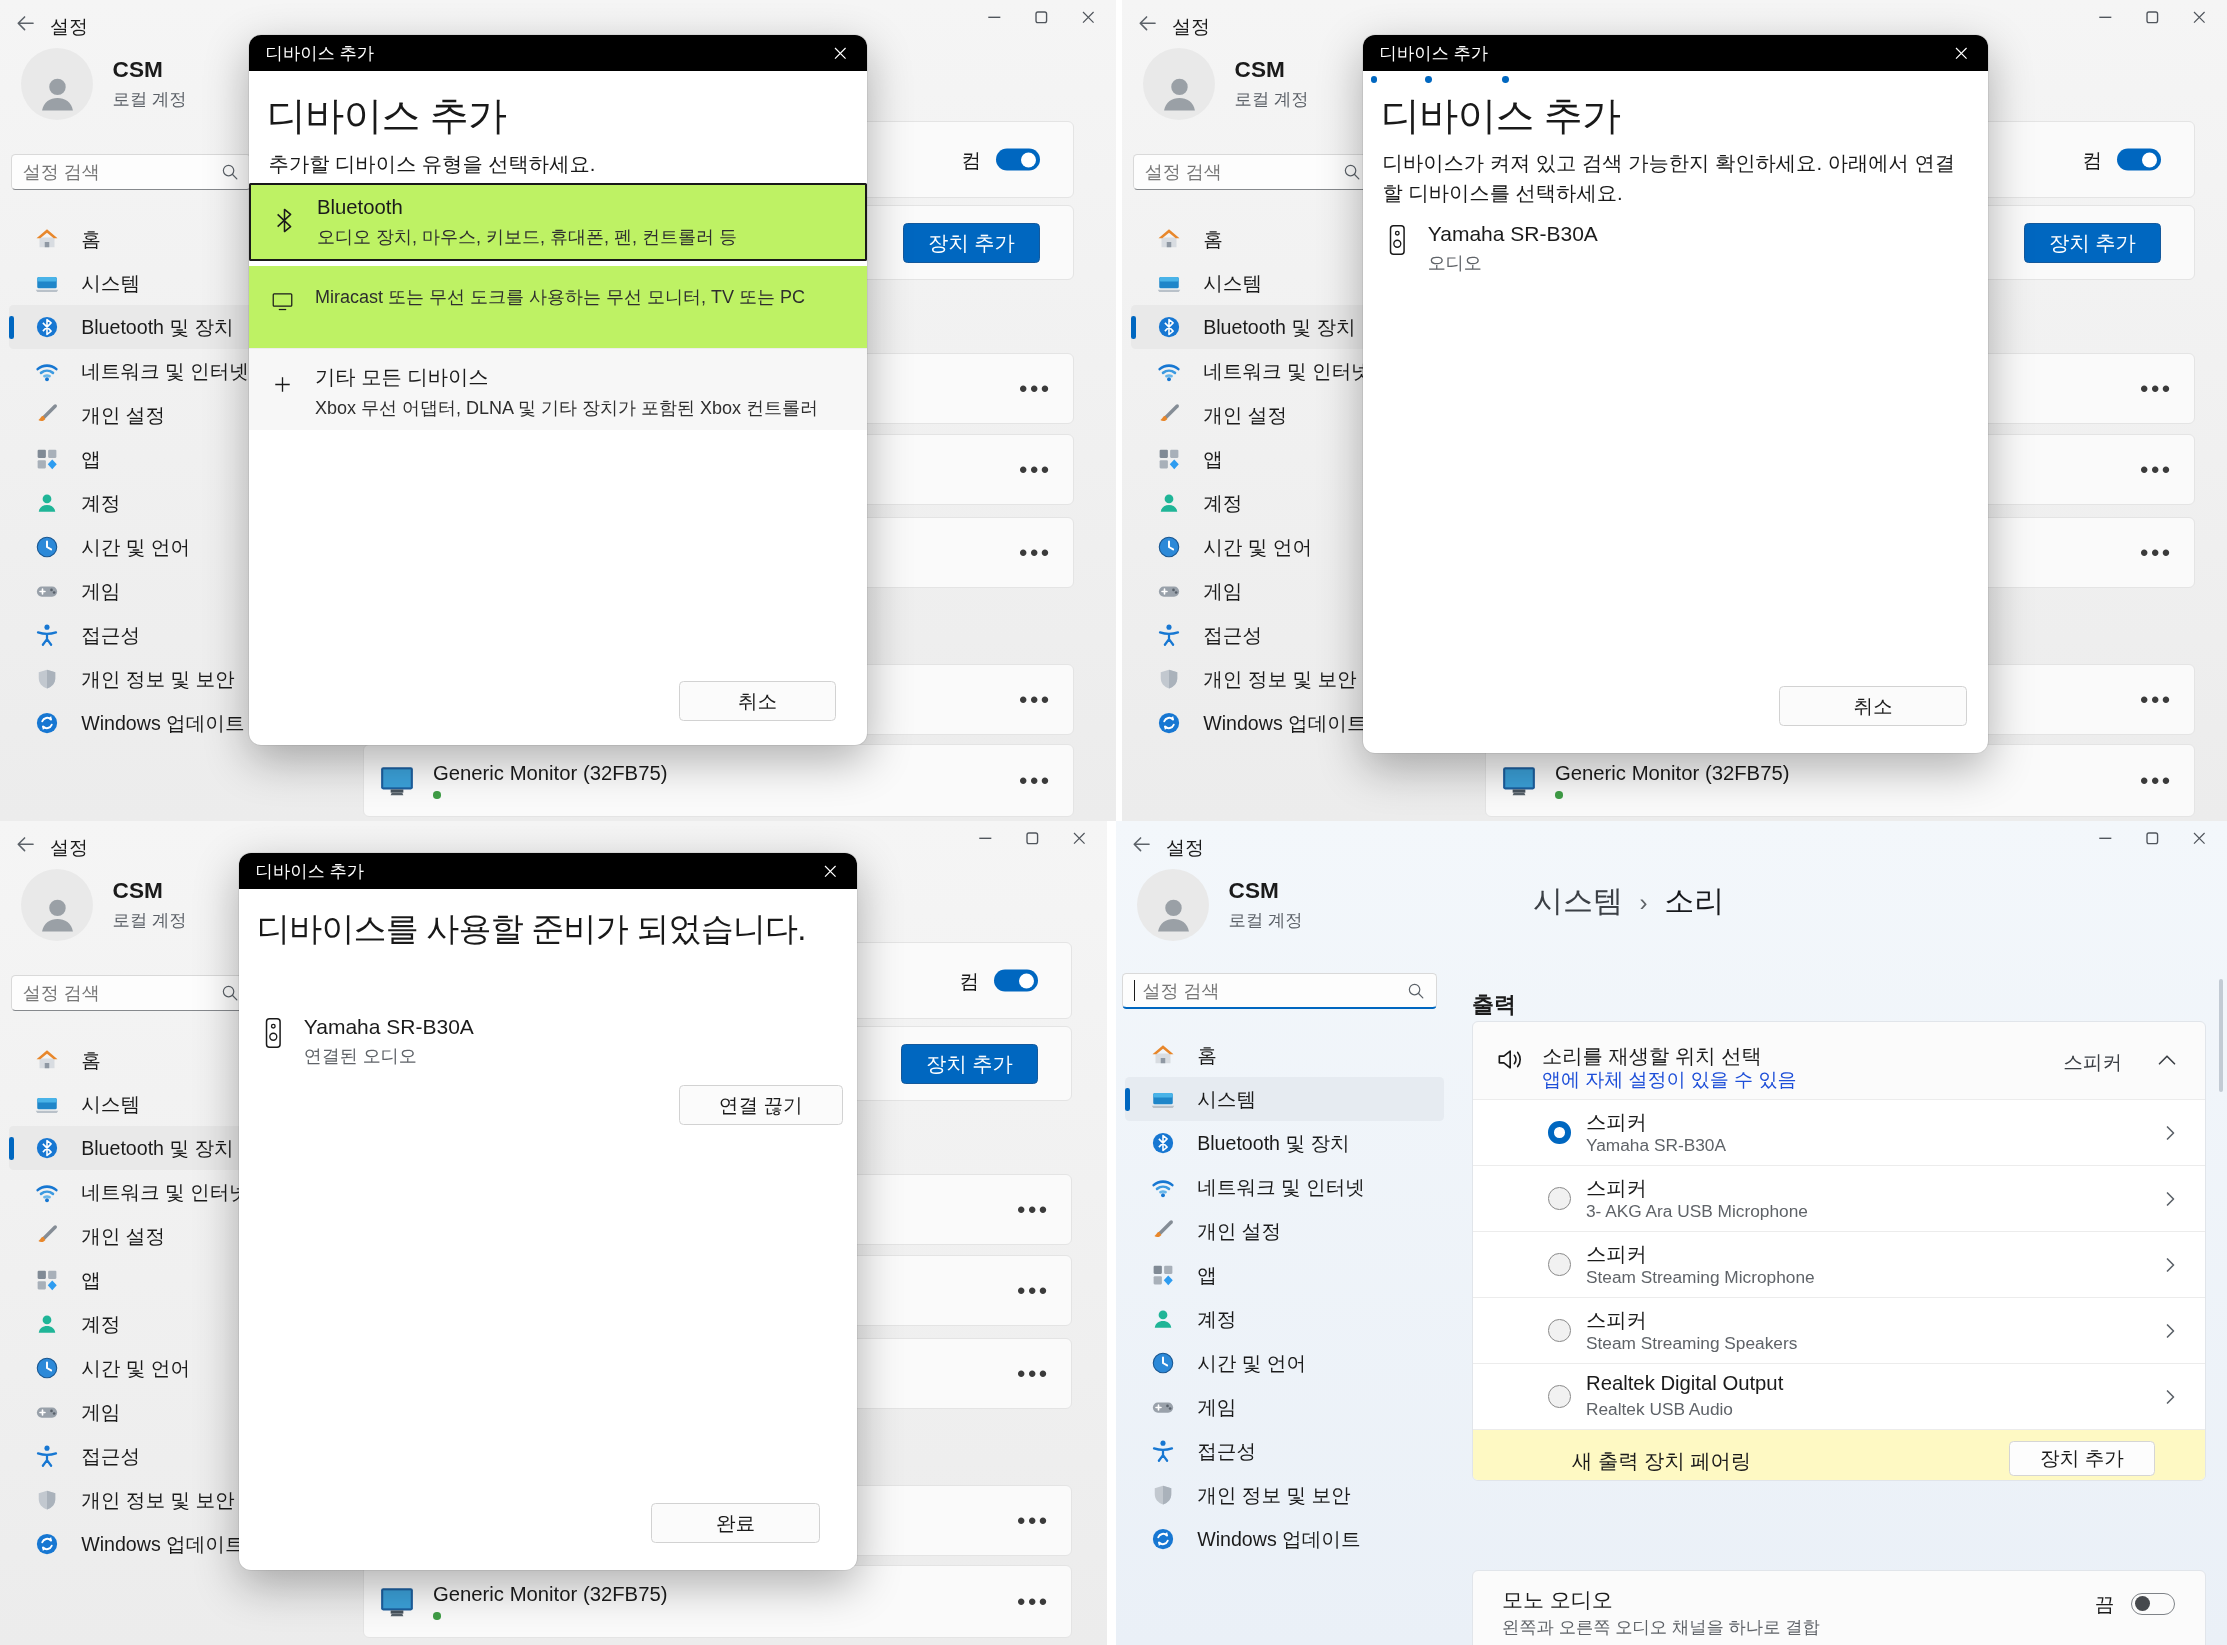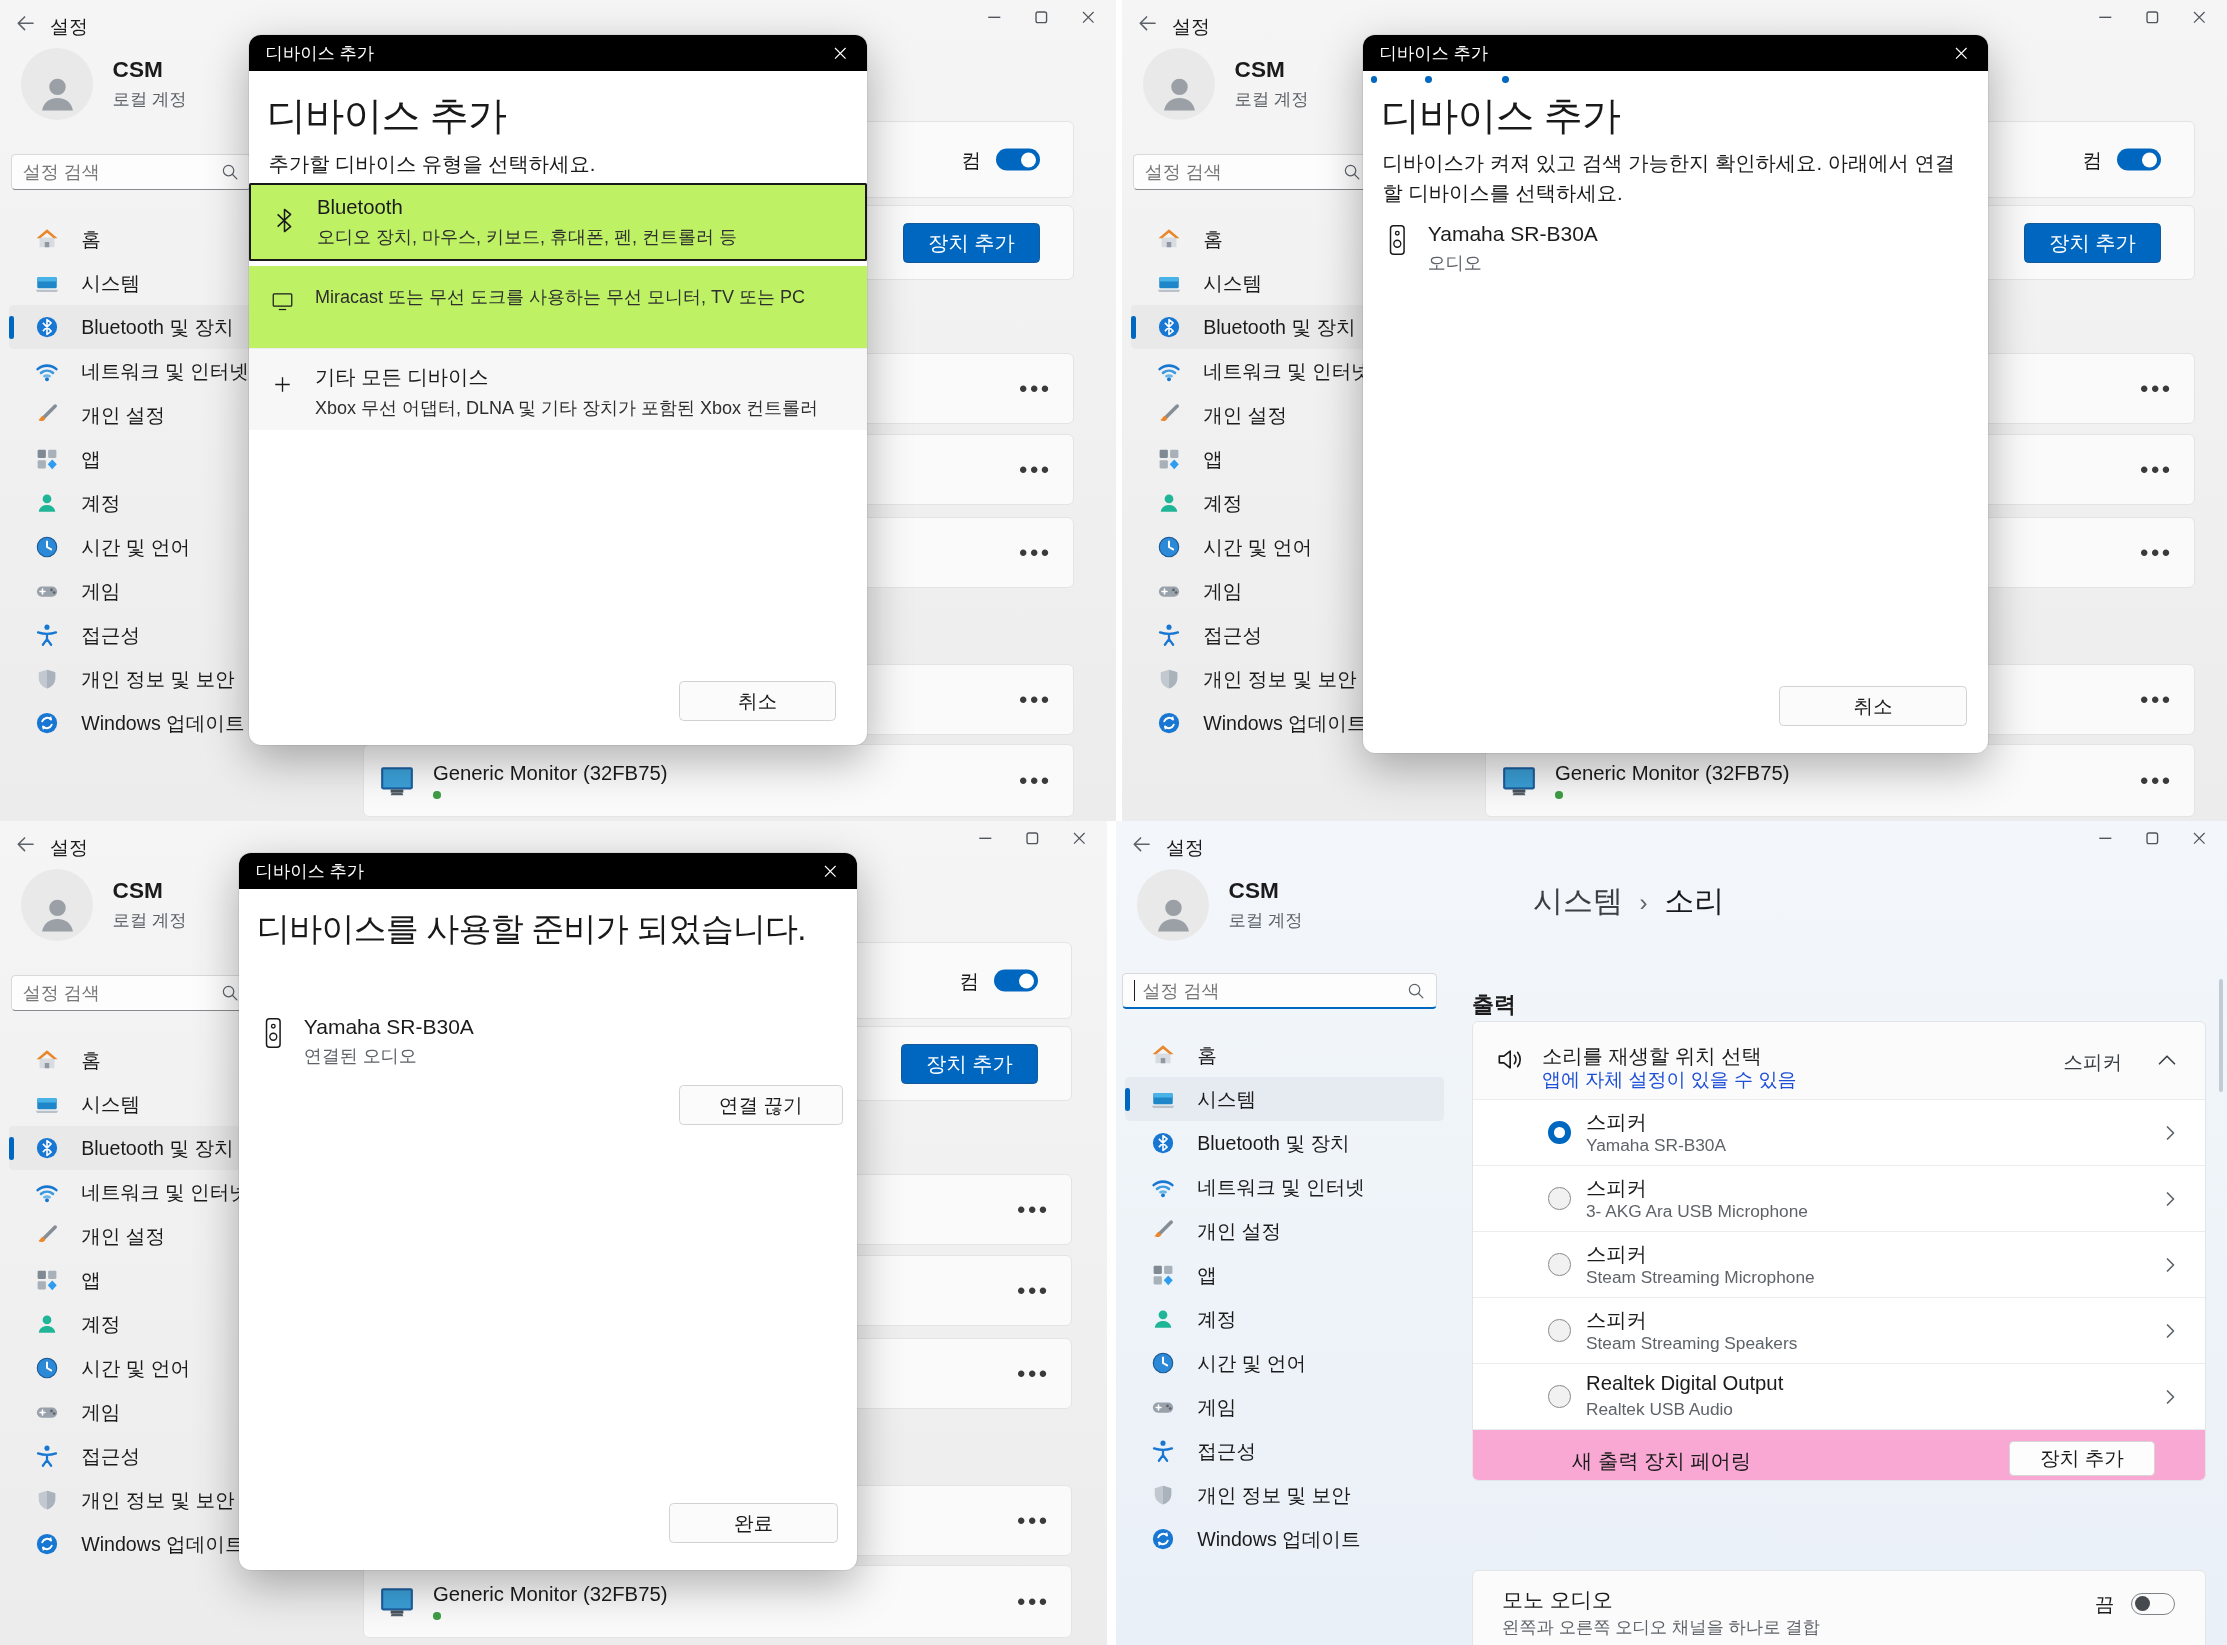--- a/index.html
+++ b/index.html
@@ -90,21 +90,21 @@
   .outhead .ht{position:absolute;left:69px;top:19.6px;font-size:20.3px}
   .outhead .hs{position:absolute;left:69px;top:45px;font-size:19px;color:#1d4ed8}
   .outhead .hv{position:absolute;right:83px;top:27px;font-size:19.6px;color:#3c4046}
   .outhead .hc{position:absolute;right:29px;top:32px;width:18px;height:12px}
   .orow{position:relative;height:66px;border-top:0.8px solid #ececec;background:#fff}
   .orow .radio{position:absolute;left:75px;top:21px;width:22.6px;height:22.6px;border-radius:50%;border:1.5px solid #8a8a8a;background:#f1f1f1}
   .orow.selected .radio{border:6.8px solid #0067c0;background:#fff}
   .orow .orl{position:absolute;left:113px;top:8.3px;font-size:20.3px}
   .orow .ors{position:absolute;left:113px;top:35px;font-size:17.3px;color:#5f6368}
   .orow .orc{position:absolute;right:27px;top:24px;width:15px;height:18px}
-  .pairing{position:relative;height:56px;border-top:0.8px solid #ececec;background:#f9a8d4}
+  .pairing{position:relative;height:56px;border-top:0.8px solid #ececec;background:#fef9c3}
   .pair-label{position:absolute;left:99px;top:16.6px;font-size:20.3px}
   .pair-btn{position:absolute;right:50px;top:10.5px;width:146px;height:35px;background:#fdfdfd;border:0.8px solid #d5d5d5}
   .volcard{top:667px;height:75px}
   .vol-label{position:absolute;left:33px;top:25.6px;font-size:21px}
   .vol-right{position:absolute;left:420px;top:0;bottom:0;display:flex;align-items:center;gap:15px}
   .vol-right .vi{width:29px;height:25.6px}
   .vol-val{font-size:19.6px;width:39px;text-align:left}
   .track{position:relative;width:192px;height:5.3px;border-radius:3px;background:#0067c0}
   .thumb{position:absolute;right:-3px;top:50%;transform:translateY(-50%);width:19.6px;height:19.6px;border-radius:50%;background:#0067c0;border:1.5px solid #eaf1f8}
   .monocard{top:749px;height:83px}
@@ -856,21 +856,21 @@
             <circle cx="15" cy="12" r="2.4" fill="none" stroke="#1a1a1a" stroke-width="1.8"></circle>
             <circle cx="15" cy="26" r="4.6" fill="none" stroke="#1a1a1a" stroke-width="1.8"></circle>
           </svg>
         </span>
       <div>
         <div class="dn">Yamaha SR-B30A</div>
         <div class="ds">연결된 오디오</div>
       </div>
     </div>
     <div class="btn btn-std" style="right:14.3px;top:232px;width:164px">연결 끊기</div>
-    <div class="btn btn-std" style="right:19px;bottom:27px;width:169px">완료</div>
+    <div class="btn btn-std" style="right:37px;bottom:27px;width:169px">완료</div>
   </div>
 </section>
 
 <section class="win" id="q4">
   <span class="back">
       <svg viewBox="0 0 32 32">
         <path d="M15 7 6 16l9 9M6.5 16H27" fill="none" stroke="#5c6269" stroke-width="2.2" stroke-linecap="round" stroke-linejoin="round"></path>
       </svg>
     </span>
   <span class="apptitle">설정</span>

